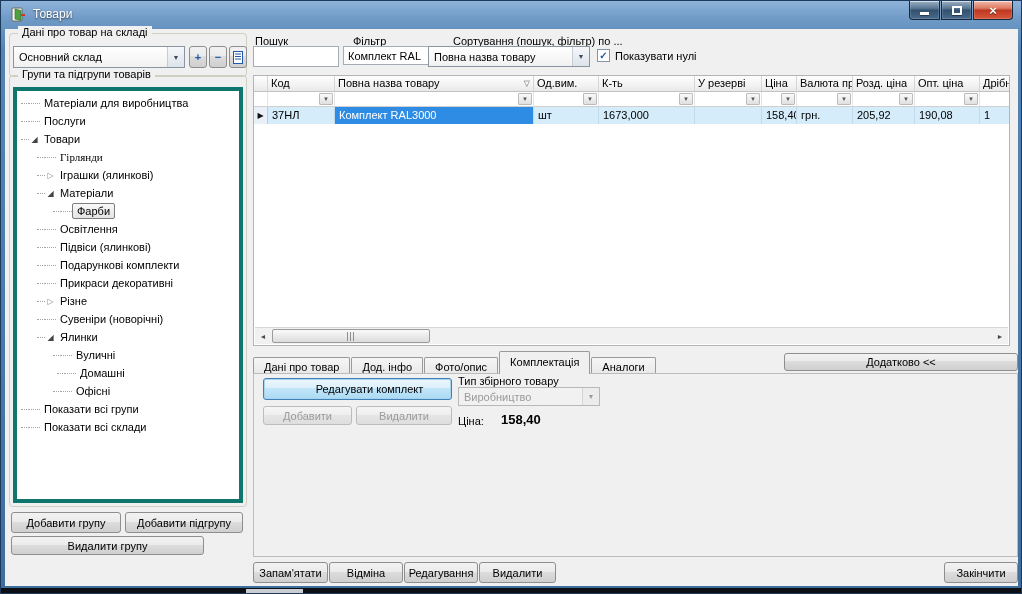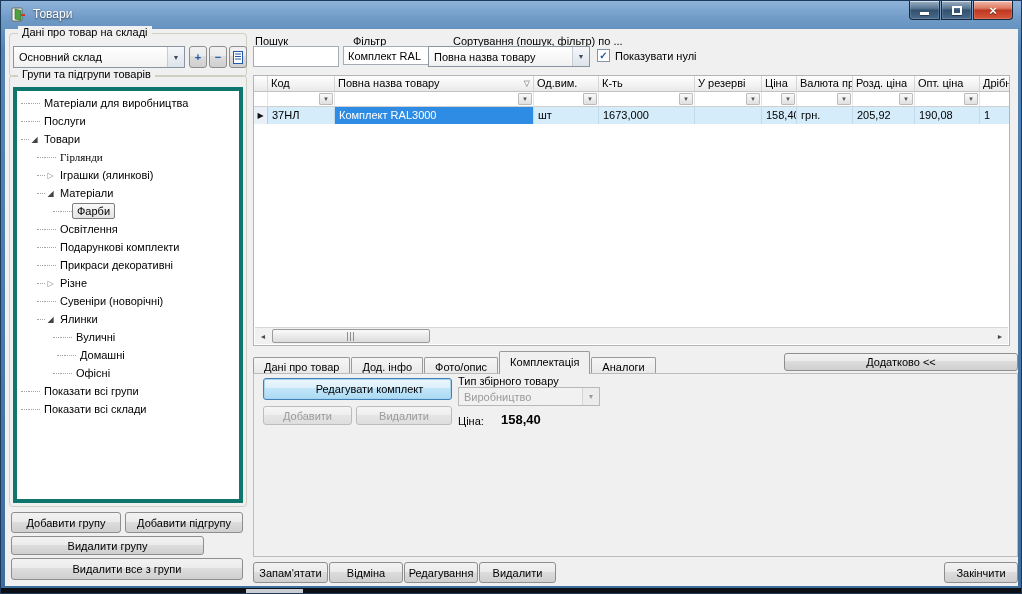--- a/index.html
+++ b/index.html
@@ -215,20 +215,25 @@
           <span class="tree-label sel">Фарби</span>
         </div>
         <div class="tree-item" style="padding-left: 20px;">
           <span class="dash"></span>
           <span class="expander none"></span>
           <span class="tree-label">Освітлення</span>
         </div>
         <div class="tree-item" style="padding-left: 20px;">
           <span class="dash"></span>
           <span class="expander none"></span>
+          <span class="tree-label">Підвіси (ялинкові)</span>
+        </div>
+        <div class="tree-item" style="padding-left: 20px;">
+          <span class="dash"></span>
+          <span class="expander none"></span>
           <span class="tree-label">Подарункові комплекти</span>
         </div>
         <div class="tree-item" style="padding-left: 20px;">
           <span class="dash"></span>
           <span class="expander none"></span>
           <span class="tree-label">Прикраси декоративні</span>
         </div>
         <div class="tree-item" style="padding-left: 20px;">
           <span class="dash"></span>
           <span class="expander collapsed">▷</span>
@@ -267,21 +272,20 @@
         <div class="tree-item" style="padding-left: 4px;">
           <span class="dash"></span>
           <span class="expander none"></span>
           <span class="tree-label">Показати всі склади</span>
         </div>
       </div>
 
     <div class="btn" style="left:6px;top:483px;width:110px;height:21px;">Добавити групу</div>
     <div class="btn" style="left:120px;top:483px;width:118px;height:21px;">Добавити підгрупу</div>
     <div class="btn" style="left:6px;top:507px;width:193px;height:19px;">Видалити групу</div>
-    <div class="btn" style="left:6px;top:529px;width:232px;height:22px;">Видалити все з групи</div>
 
     <span class="lbl" style="left:250px;top:6px;">Пошук</span>
     <span class="lbl" style="left:348px;top:6px;">Фільтр</span>
     <span class="lbl" style="left:448px;top:6px;">Сортування (пошук, фільтр) по ...</span>
     <input class="tbox" style="left: 248px; top: 17px; width: 86px; height: 21px;" value="">
     <input class="tbox" style="left: 338px; top: 17px; width: 108px; height: 19px;" value="Комплект RAL">
     <div class="combo" style="left:423px;top:17px;width:162px;height:21px;">
       <span>Повна назва товару</span>
       <span class="arrow">▼</span>
     </div>

